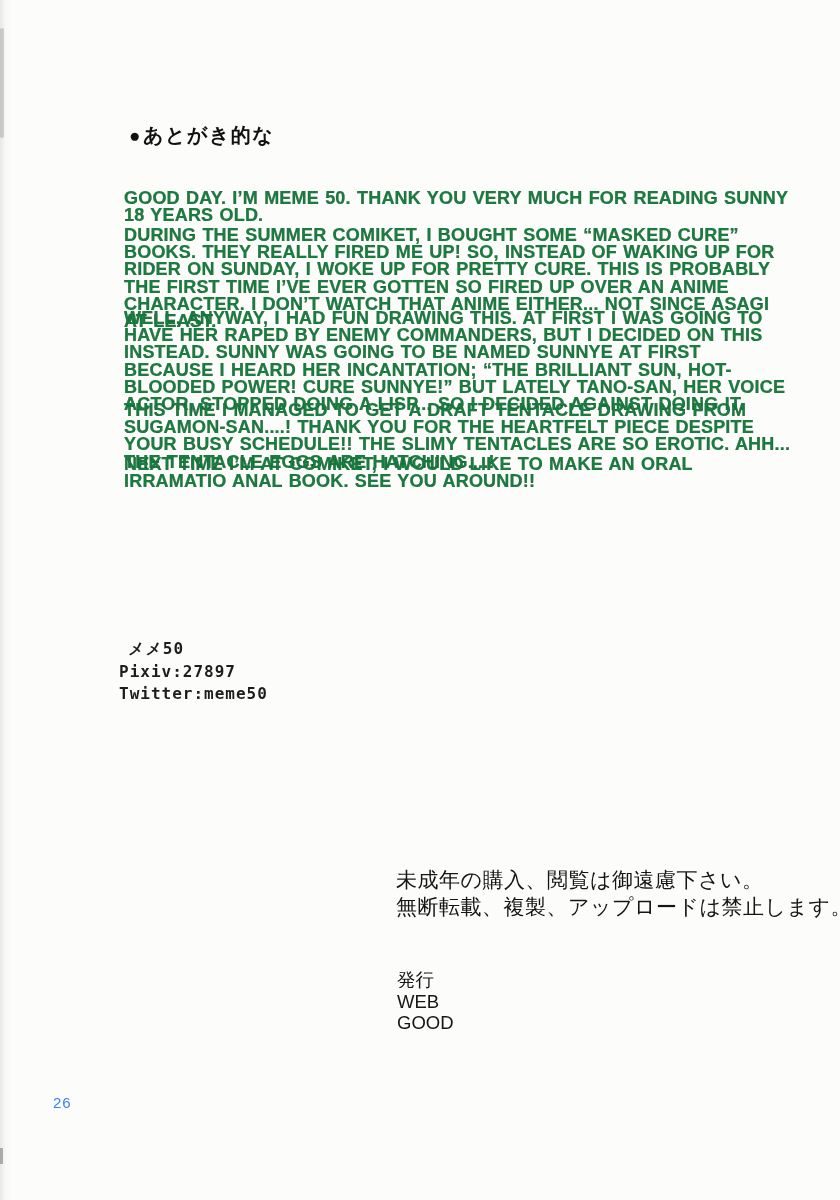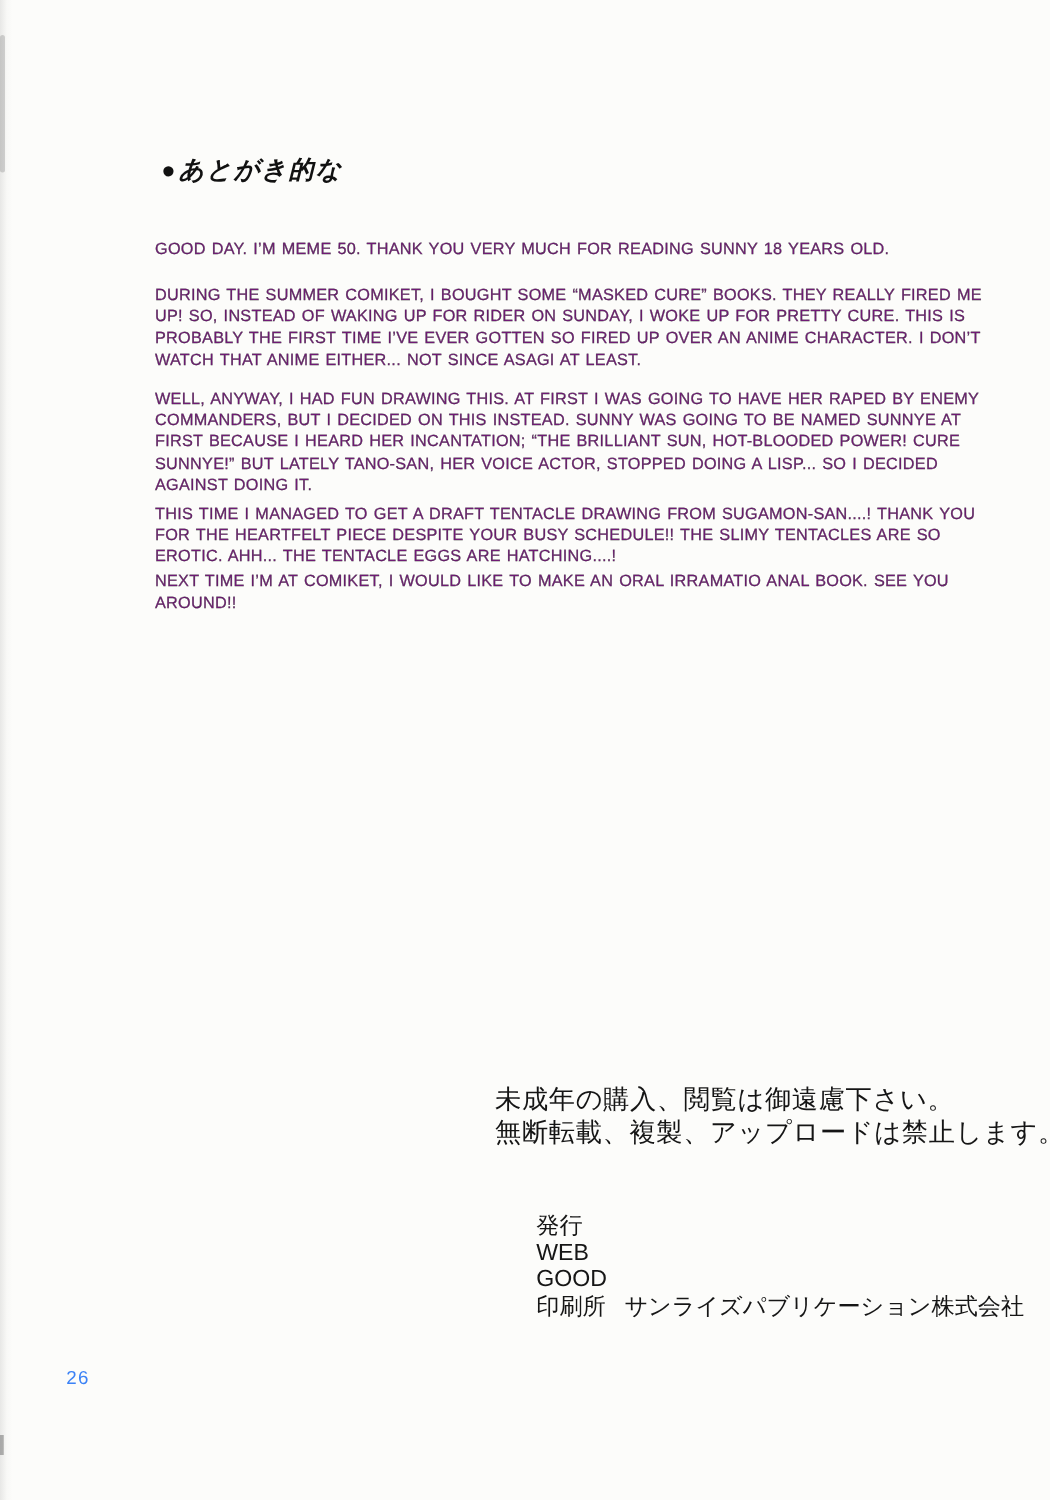--- a/index.html
+++ b/index.html
@@ -39,37 +39,36 @@
     background: rgba(90,90,90,0.45);
   }
   .header {
     position: absolute;
     left: 129px; top: 122px;
     font-size: 20px;
     font-weight: 700;
     color: #111;
     letter-spacing: 1.5px;
     white-space: nowrap;
-    font-style: italic;
   }
   .header .bullet {
     font-size: 19px;
     margin-right: 1px;
   }
   .afterword p {
     position: absolute;
     left: 124px;
     width: 672px;
     margin: 0;
-    font-weight: 400;
-    font-size: 13px;
+    font-weight: 700;
+    font-size: 18px;
     line-height: 17.2px;
     letter-spacing: 0.2px;
     word-spacing: 1px;
-    color: #701a75;
+    color: #15803d;
     -webkit-text-stroke: 0.2px #2a2a2a;
   }
   .p0 { top: 190px; }
   .p1 { top: 227px; }
   .p2 { top: 310px; }
   .p3 { top: 402px; }
   .p4 { top: 456px; }
 
   .credits {
     position: absolute;
@@ -99,21 +98,20 @@
     font-size: 18.5px;
     line-height: 21.5px;
     color: #161616;
     font-weight: 500;
     white-space: nowrap;
   }
   .colophon .row { display: flex; }
   .colophon .label {
     display: inline-block;
     margin-right: 15px;
-    margin-left: 32px;
   }
   .page-number {
     position: absolute;
     left: 53px; top: 1094px;
     font-size: 15px;
     color: #3b82f6;
     letter-spacing: 1px;
   }
 </style>
 </head>
@@ -130,37 +128,38 @@
   </div>
 
   <div class="afterword">
     <p class="p0">GOOD DAY. I’M MEME 50. THANK YOU VERY MUCH FOR READING SUNNY 18 YEARS OLD.</p>
     <p class="p1">DURING THE SUMMER COMIKET, I BOUGHT SOME “MASKED CURE” BOOKS. THEY REALLY FIRED ME UP! SO, INSTEAD OF WAKING UP FOR RIDER ON SUNDAY, I WOKE UP FOR PRETTY CURE. THIS IS PROBABLY THE FIRST TIME I’VE EVER GOTTEN SO FIRED UP OVER AN ANIME CHARACTER. I DON’T WATCH THAT ANIME EITHER... NOT SINCE ASAGI AT LEAST.</p>
     <p class="p2">WELL, ANYWAY, I HAD FUN DRAWING THIS. AT FIRST I WAS GOING TO HAVE HER RAPED BY ENEMY COMMANDERS, BUT I DECIDED ON THIS INSTEAD. SUNNY WAS GOING TO BE NAMED SUNNYE AT FIRST BECAUSE I HEARD HER INCANTATION; “THE BRILLIANT SUN, HOT-BLOODED POWER! CURE SUNNYE!” BUT LATELY TANO-SAN, HER VOICE ACTOR, STOPPED DOING A LISP... SO I DECIDED AGAINST DOING IT.</p>
     <p class="p3">THIS TIME I MANAGED TO GET A DRAFT TENTACLE DRAWING FROM SUGAMON-SAN....! THANK YOU FOR THE HEARTFELT PIECE DESPITE YOUR BUSY SCHEDULE!! THE SLIMY TENTACLES ARE SO EROTIC. AHH... THE TENTACLE EGGS ARE HATCHING....!</p>
     <p class="p4">NEXT TIME I’M AT COMIKET, I WOULD LIKE TO MAKE AN ORAL IRRAMATIO ANAL BOOK. SEE YOU AROUND!!</p>
   </div>
 
+  <div class="credits">
+    <div class="artist">メメ50</div>
+    <div>Pixiv:27897</div>
+    <div>Twitter:meme50</div>
+  </div>
 
   <div class="notice">
     <div>未成年の購入、閲覧は御遠慮下さい。</div>
     <div>無断転載、複製、アップロードは禁止します。</div>
   </div>
 
   <div class="colophon">
     <div class="row">
       <span class="label">発行</span>
     </div>
     <div class="row">
       <span class="label">WEB</span>
     </div>
     <div class="row">
       <span class="label">GOOD</span>
     </div>
-    <div class="row">
-      <span class="label">印刷所</span>
-      <span class="value">サンライズパブリケーション株式会社</span>
-    </div>
   </div>
 
   <div class="page-number">26</div>
 
 </div>
 
 </body></html>

